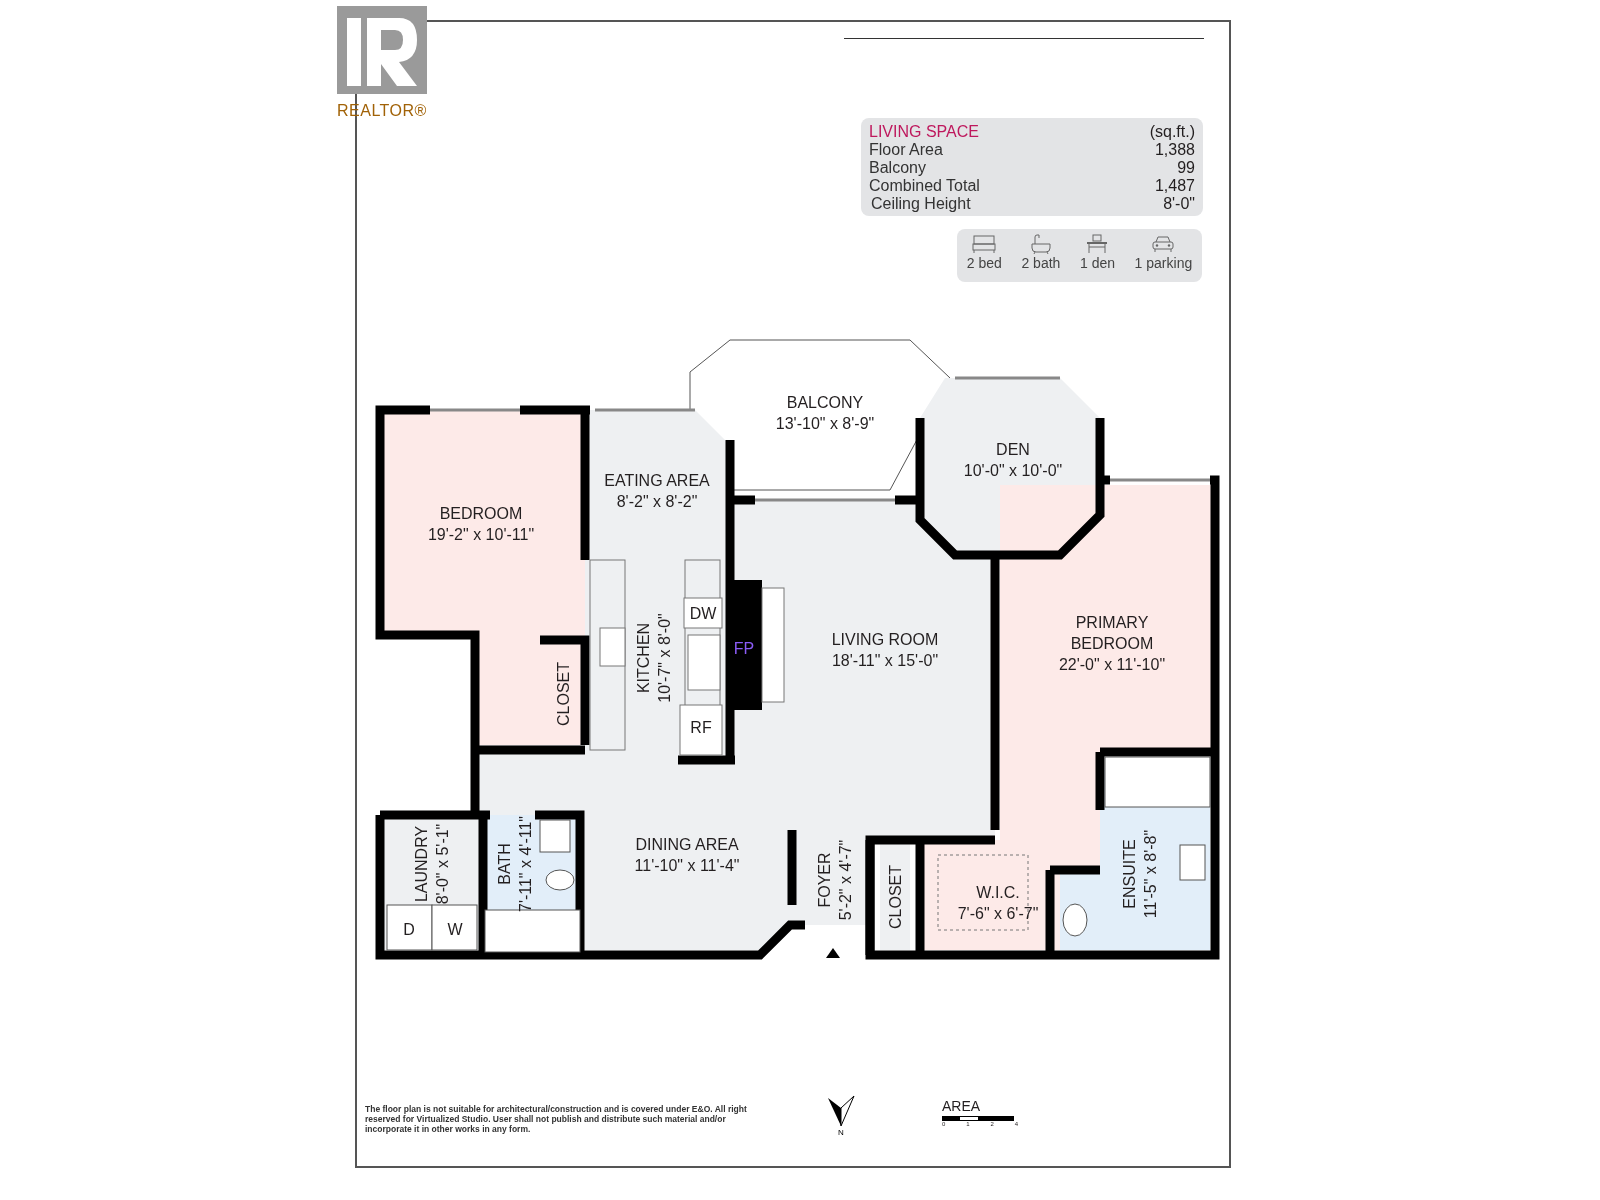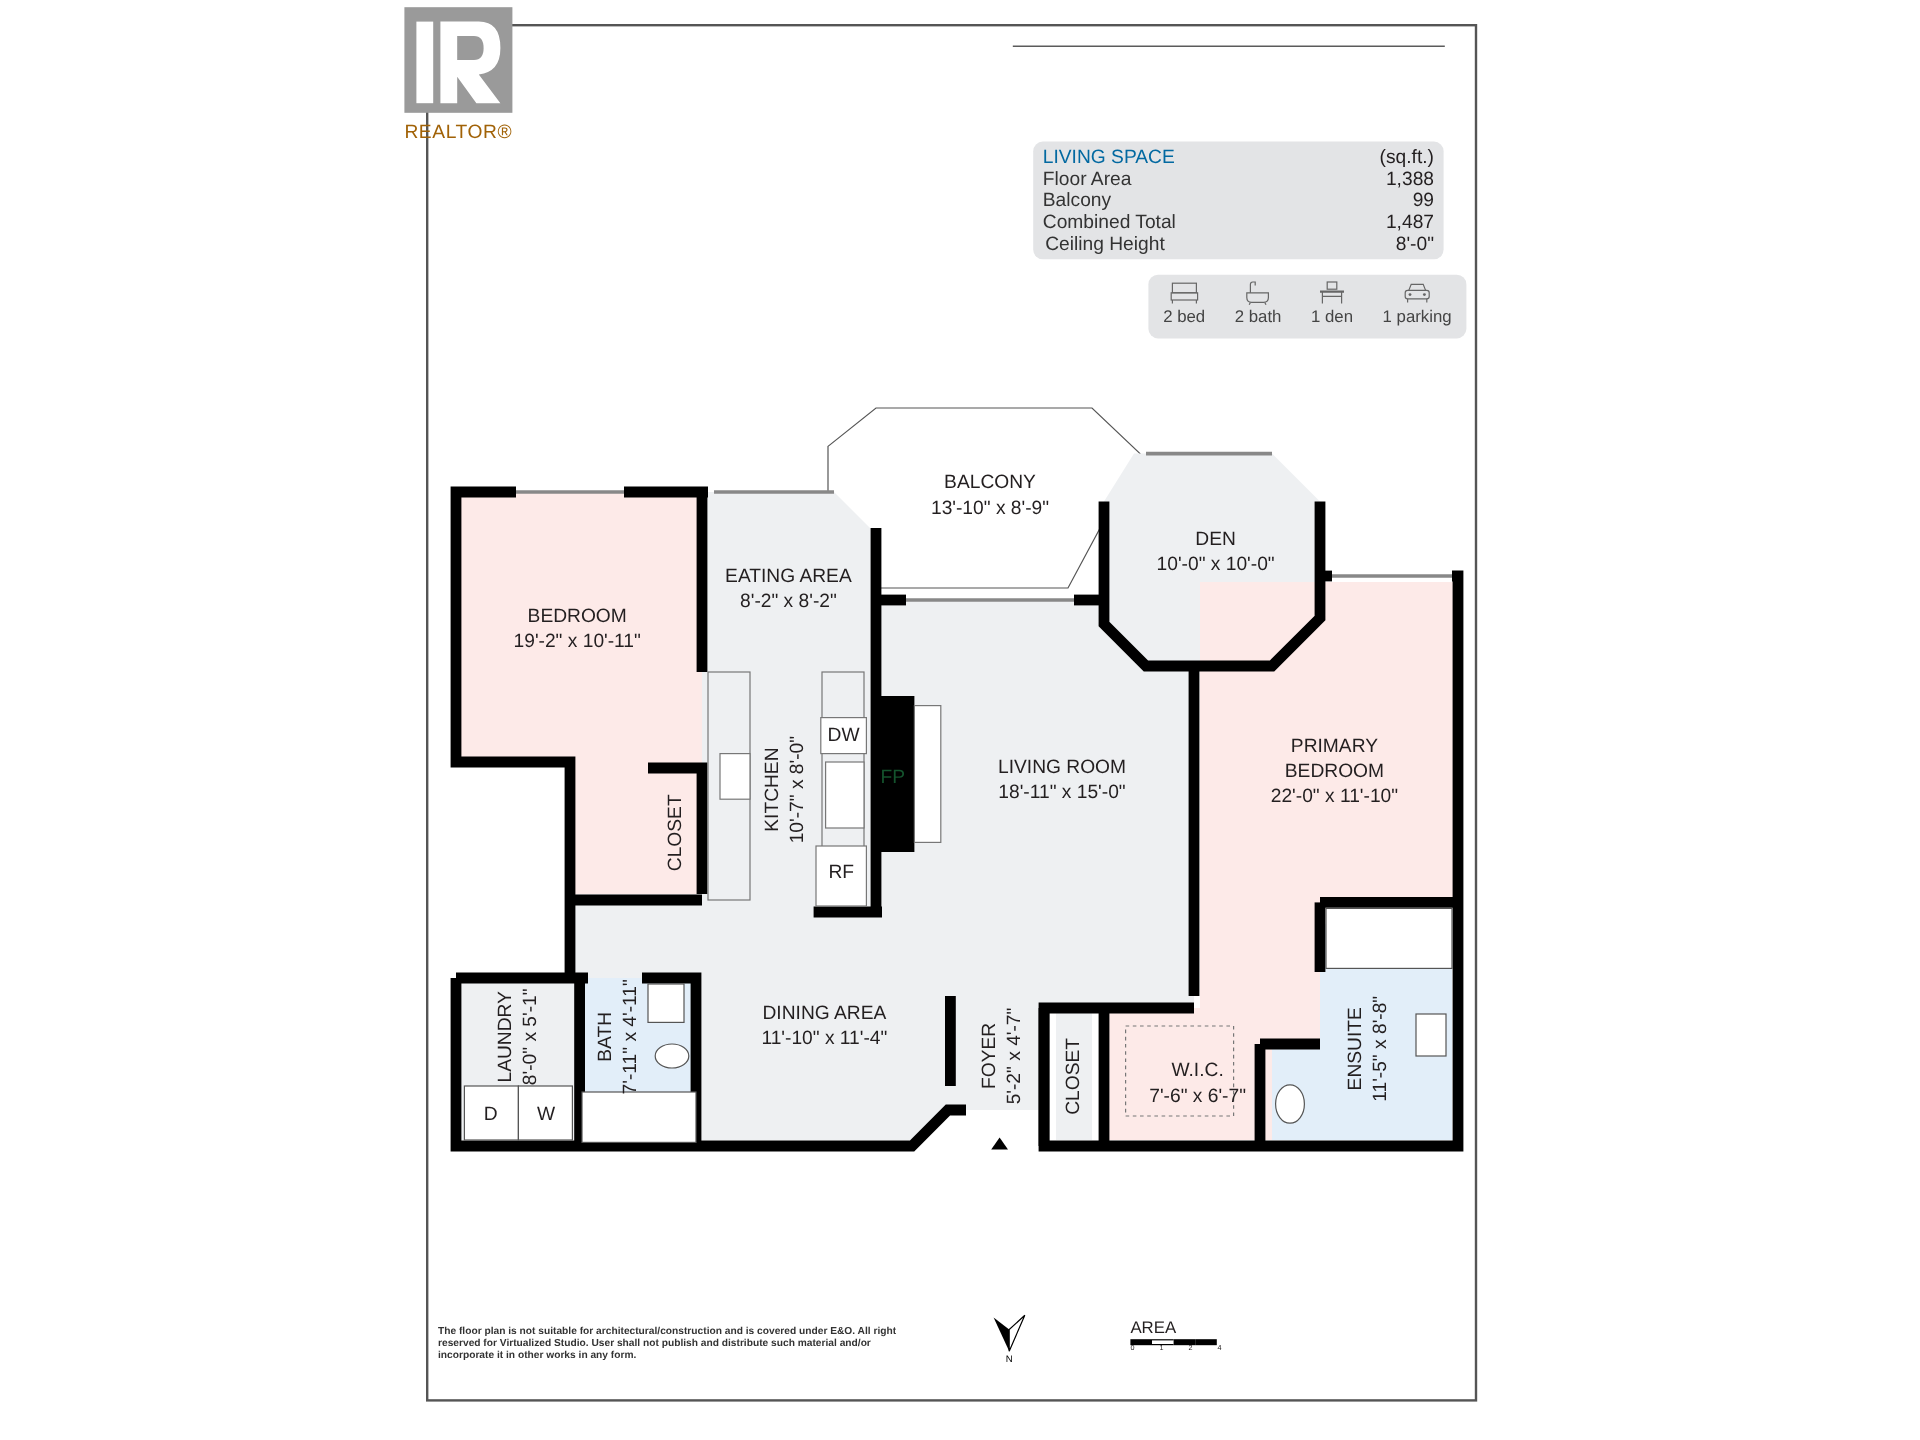--- a/index.html
+++ b/index.html
@@ -7,22 +7,22 @@
   .frame{position:absolute;left:355px;top:20px;width:876px;height:1148px;border:2px solid #555;box-sizing:border-box;}
   .logo{position:absolute;left:337px;top:6px;width:98px;height:115px;}
   .logo .box{position:absolute;left:0;top:0;width:90px;height:88px;background:#9a9a9a;}
   .logo .txt{position:absolute;left:0;top:96px;font-size:16px;color:#a16207;letter-spacing:0.5px;}
   .title{position:absolute;left:844px;top:36px;width:360px;border-bottom:1.5px solid #333;padding-bottom:2px;}
   .title div{font-size:35px;line-height:36px;color:#231f20;font-weight:300;letter-spacing:-0.5px;}
   .stats{position:absolute;left:861px;top:118px;width:342px;height:98px;background:#e3e4e6;border-radius:8px;font-size:16px;line-height:18px;}
   .stats .row{display:flex;justify-content:space-between;padding:0 8px 0 8px;}
   .stats .row.h{padding-top:5px;}
   .stats .row .l{color:#333;}
-  .stats .row.h .l{color:#0369a1;}
-  .feat{position:absolute;left:957px;top:229px;width:265px;height:53px;background:#e3e4e6;border-radius:8px;display:flex;justify-content:space-around;padding:0 0;box-sizing:border-box;}
+  .stats .row.h .l{color:#be185d;}
+  .feat{position:absolute;left:957px;top:229px;width:245px;height:53px;background:#e3e4e6;border-radius:8px;display:flex;justify-content:space-around;padding:0 0;box-sizing:border-box;}
   .feat .f{display:flex;flex-direction:column;align-items:center;font-size:14px;color:#444;padding-top:4px;}
   .feat .f svg{width:26px;height:22px;}
   .plan{position:absolute;left:0;top:0;}
   .lbl{position:absolute;text-align:center;font-size:16px;line-height:21px;color:#231f20;white-space:nowrap;transform:translate(-50%,-50%);}
   .rot{transform:translate(-50%,-50%) rotate(-90deg);}
   .disc{position:absolute;left:365px;top:1104px;width:400px;font-size:8.5px;line-height:10px;color:#333;font-weight:bold;}
   .north{position:absolute;left:826px;top:1094px;}
   .scale{position:absolute;left:942px;top:1098px;font-size:14px;}
   .scale .bar{width:72px;height:5px;display:flex;margin-top:2px;}
   .scale .bar i{flex:1;background:#000;}
@@ -245,21 +245,21 @@
 <div class="lbl" style="left:998px;top:903px">
     <div>W.I.C.</div>
     <div>7'-6" x 6'-7"</div>
   </div>
 <div class="lbl rot" style="left:1140px;top:874px">
     <div>ENSUITE</div>
     <div>11'-5" x 8'-8"</div>
   </div>
 
 <div class="lbl" style="left:703px;top:613px">DW</div>
-<div class="lbl" style="left:744px;top:648px;color:#14532d">FP</div>
+<div class="lbl" style="left:744px;top:648px;color:#8b5cf6">FP</div>
 <div class="lbl" style="left:701px;top:727px">RF</div>
 <div class="lbl" style="left:409px;top:929px">D</div>
 <div class="lbl" style="left:455px;top:929px">W</div>
 
 <div class="disc">The floor plan is not suitable for architectural/construction and is covered under E&amp;O. All right reserved for Virtualized Studio. User shall not publish and distribute such material and/or incorporate it in other works in any form.</div>
 
 <div class="north">
   <svg width="34" height="42" viewBox="0 0 34 42">
     <polygon points="2,4 15,14 15,32" fill="#000"></polygon>
     <polygon points="28,2 15,14 15,32" fill="#fff" stroke="#000"></polygon>

